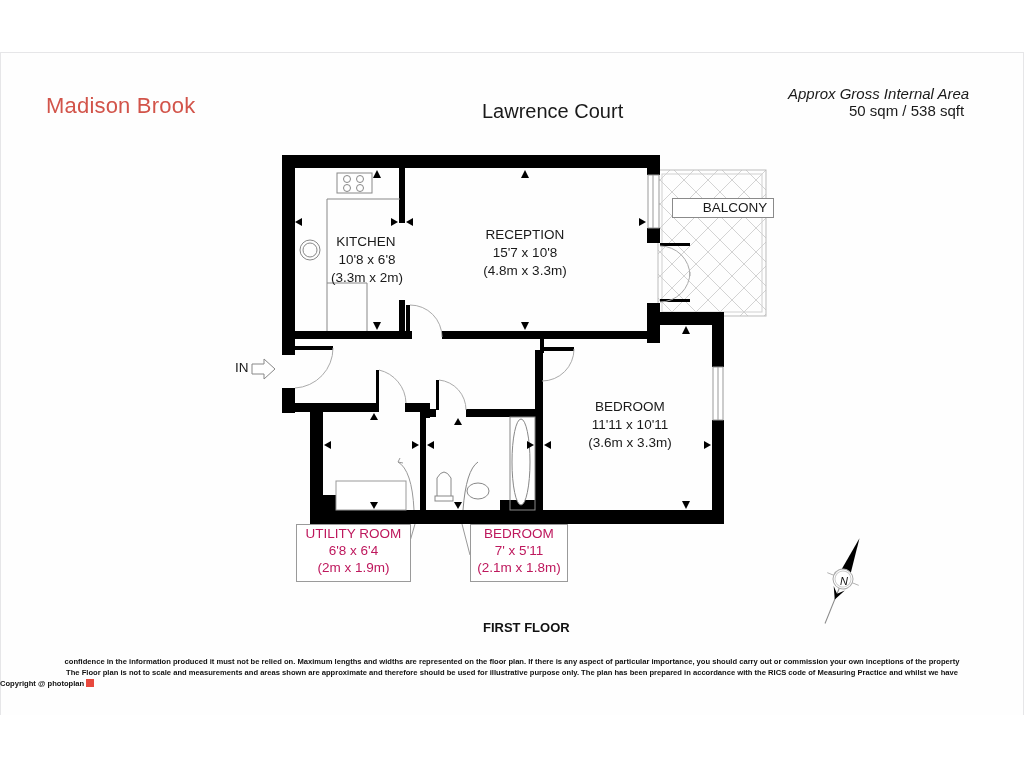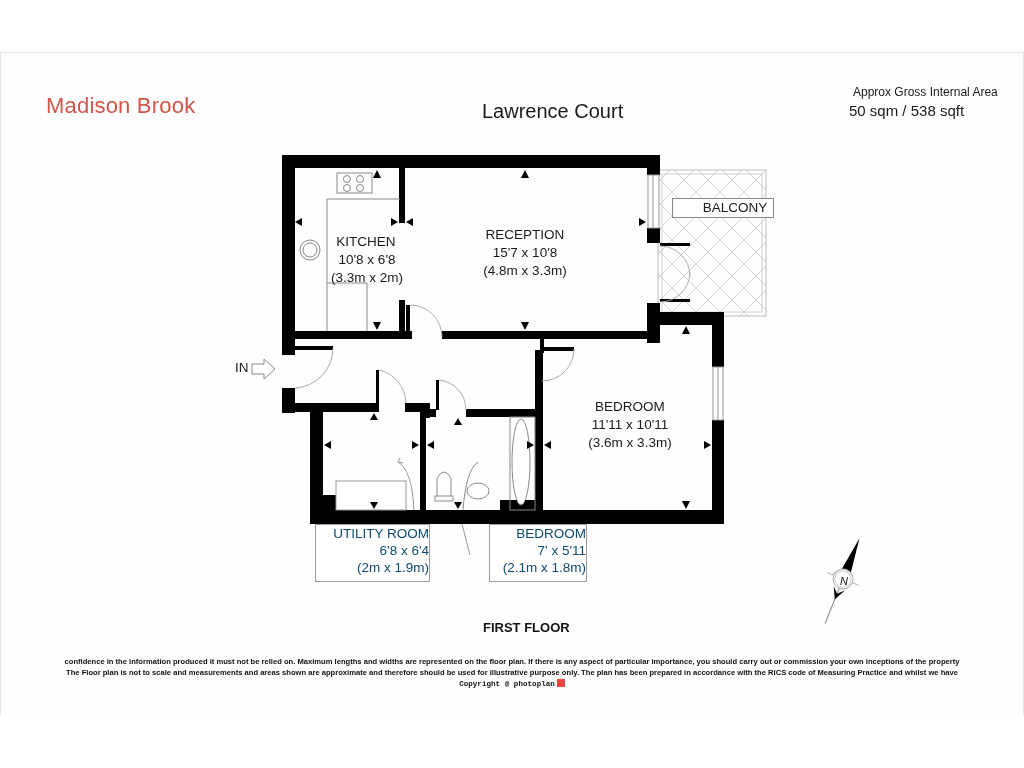--- a/index.html
+++ b/index.html
@@ -1,29 +1,29 @@
 <!DOCTYPE html>
 <html><head>
 <meta charset="utf-8">
 <style>
   html, body { margin: 0; padding: 0; background: #ffffff; }
   body { width: 1024px; height: 768px; position: relative; overflow: hidden; font-family: "Liberation Sans", sans-serif; }
   .sheet { position: absolute; left: 0; top: 52px; width: 1022px; height: 662px; border-top: 1px solid #e6e6e8; border-left: 1px solid #e6e6e8; border-right: 1px solid #e6e6e8; background: #fefefe; }
   .brand { position: absolute; left: 46px; top: 93px; font-family: Liberation Sans, sans-serif; font-size: 22px; color: #d2544a; letter-spacing: 0.2px; }
   .property { position: absolute; left: 482px; top: 100px; font-size: 20px; color: #1a1a1a; }
-  .area-label { position: absolute; left: 853px; top: 85px; font-size: 12px; color: #1a1a1a; }
+  .area-label { position: absolute; left: 788px; top: 85px; font-size: 15px; color: #1a1a1a; font-style: italic; }
   .area-value { position: absolute; left: 849px; top: 102px; font-size: 15px; color: #1a1a1a; }
   .floor-title { position: absolute; left: 483px; top: 620px; font-size: 13px; font-weight: bold; color: #111; }
   .disclaimer { position: absolute; left: 40px; top: 656px; width: 944px; text-align: center; font-size: 7.6px; font-weight: bold; line-height: 11px; color: #111; }
-  .copyright { position: absolute; left: 0; top: 679px; width: 1024px; text-align: center; font-size: 7.6px; font-weight: bold; color: #111; font-family: Liberation Mono, monospace; }
+  .copyright { position: absolute; left: 0; top: 679px; width: 1024px; font-size: 7.6px; font-weight: bold; color: #111; }
   .copyright .pp { font-weight: bold; }
   .copyright .logo { display: inline-block; width: 8px; height: 8px; background: #e8483d; vertical-align: -1px; margin-left: 2px; }
   svg.plan { position: absolute; left: 0; top: 0; }
   .room-text { font-family: "Liberation Sans", sans-serif; font-size: 13.5px; fill: #1a1a1a; }
-  .callout { position: absolute; border: 1px solid #9a9a9a; background: #fff; text-align: right; font-size: 13.5px; line-height: 17px; color: #0c4a6e; margin-left: 19px; }
+  .callout { position: absolute; border: 1px solid #9a9a9a; background: #fff; text-align: center; font-size: 13.5px; line-height: 17px; color: #be185d; }
   .balcony-label { position: absolute; left: 672px; top: 198px; width: 76px; height: 18px; border: 1px solid #8a8a8a; background: #fff; font-size: 13.5px; line-height: 18px; text-align: center; color: #1a1a1a; padding-left: 24px; }
   .in-label { position: absolute; left: 235px; top: 360px; font-size: 13.5px; color: #1a1a1a; }
 </style>
 </head>
 <body>
 
 <div class="sheet"></div>
 
 <div class="brand">Madison Brook</div>
 <div class="property">Lawrence Court</div>

